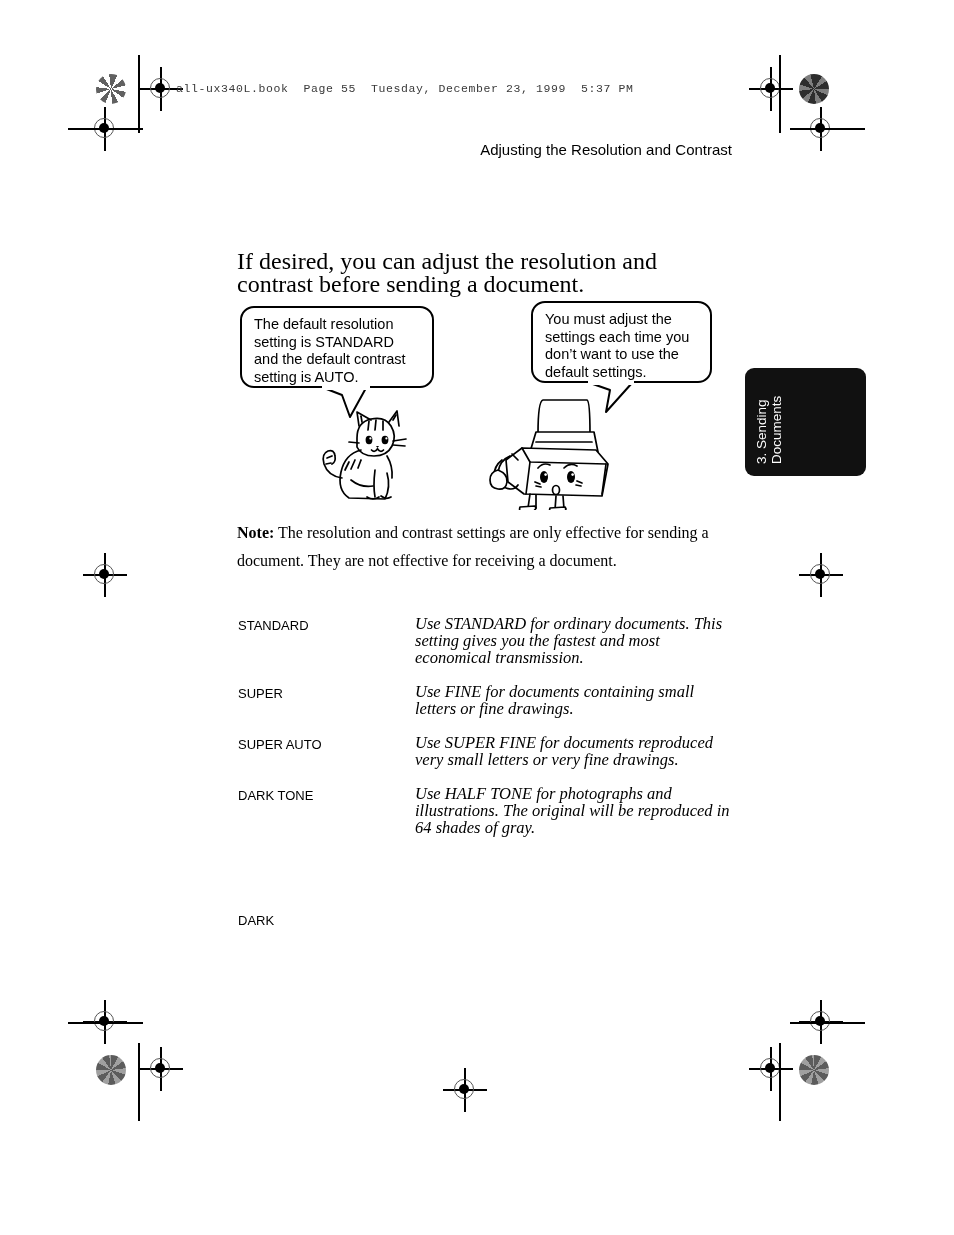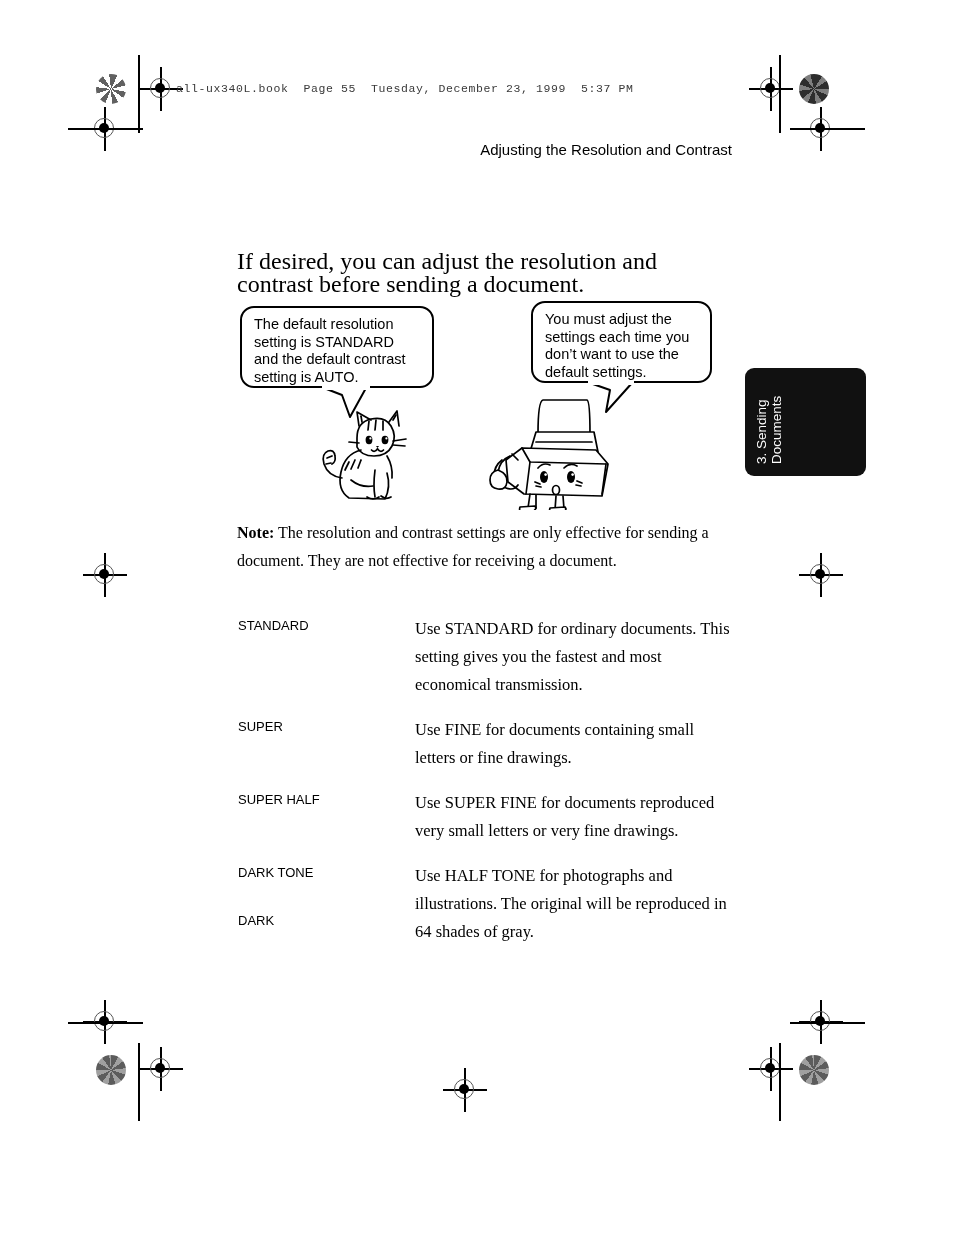--- a/index.html
+++ b/index.html
@@ -148,21 +148,22 @@
     width: 177px;
     flex: 0 0 177px;
     font-family: "Liberation Sans", sans-serif;
     font-size: 13px;
     line-height: 20px;
     padding-top: 1px;
   }
   .def-desc {
     flex: 1;
     font-size: 16.5px;
-    line-height: 28px;
+    line-height: 17px;
+    font-style: italic;
   }
 
   
   .bubble {
     position: absolute;
     box-sizing: border-box;
     border: 2px solid #000;
     border-radius: 14px;
     background: #fff;
     font-family: "Liberation Sans", sans-serif;
@@ -436,21 +437,21 @@
 <div class="deflist resolution">
   <div class="def-row">
     <div class="def-term">STANDARD</div>
     <div class="def-desc">Use STANDARD for ordinary documents. This setting gives you the fastest and most economical transmission.</div>
   </div>
   <div class="def-row">
     <div class="def-term">SUPER</div>
     <div class="def-desc">Use FINE for documents containing small letters or fine drawings.</div>
   </div>
   <div class="def-row">
-    <div class="def-term">SUPER HALF</div>
+    <div class="def-term">SUPER AUTO</div>
     <div class="def-desc">Use SUPER FINE for documents reproduced very small letters or very fine drawings.</div>
   </div>
   <div class="def-row">
     <div class="def-term">DARK TONE</div>
     <div class="def-desc">Use HALF TONE for photographs and illustrations. The original will be reproduced in 64 shades of gray.</div>
   </div>
 </div>
 
 <div class="deflist contrast">
   <div class="def-row">

